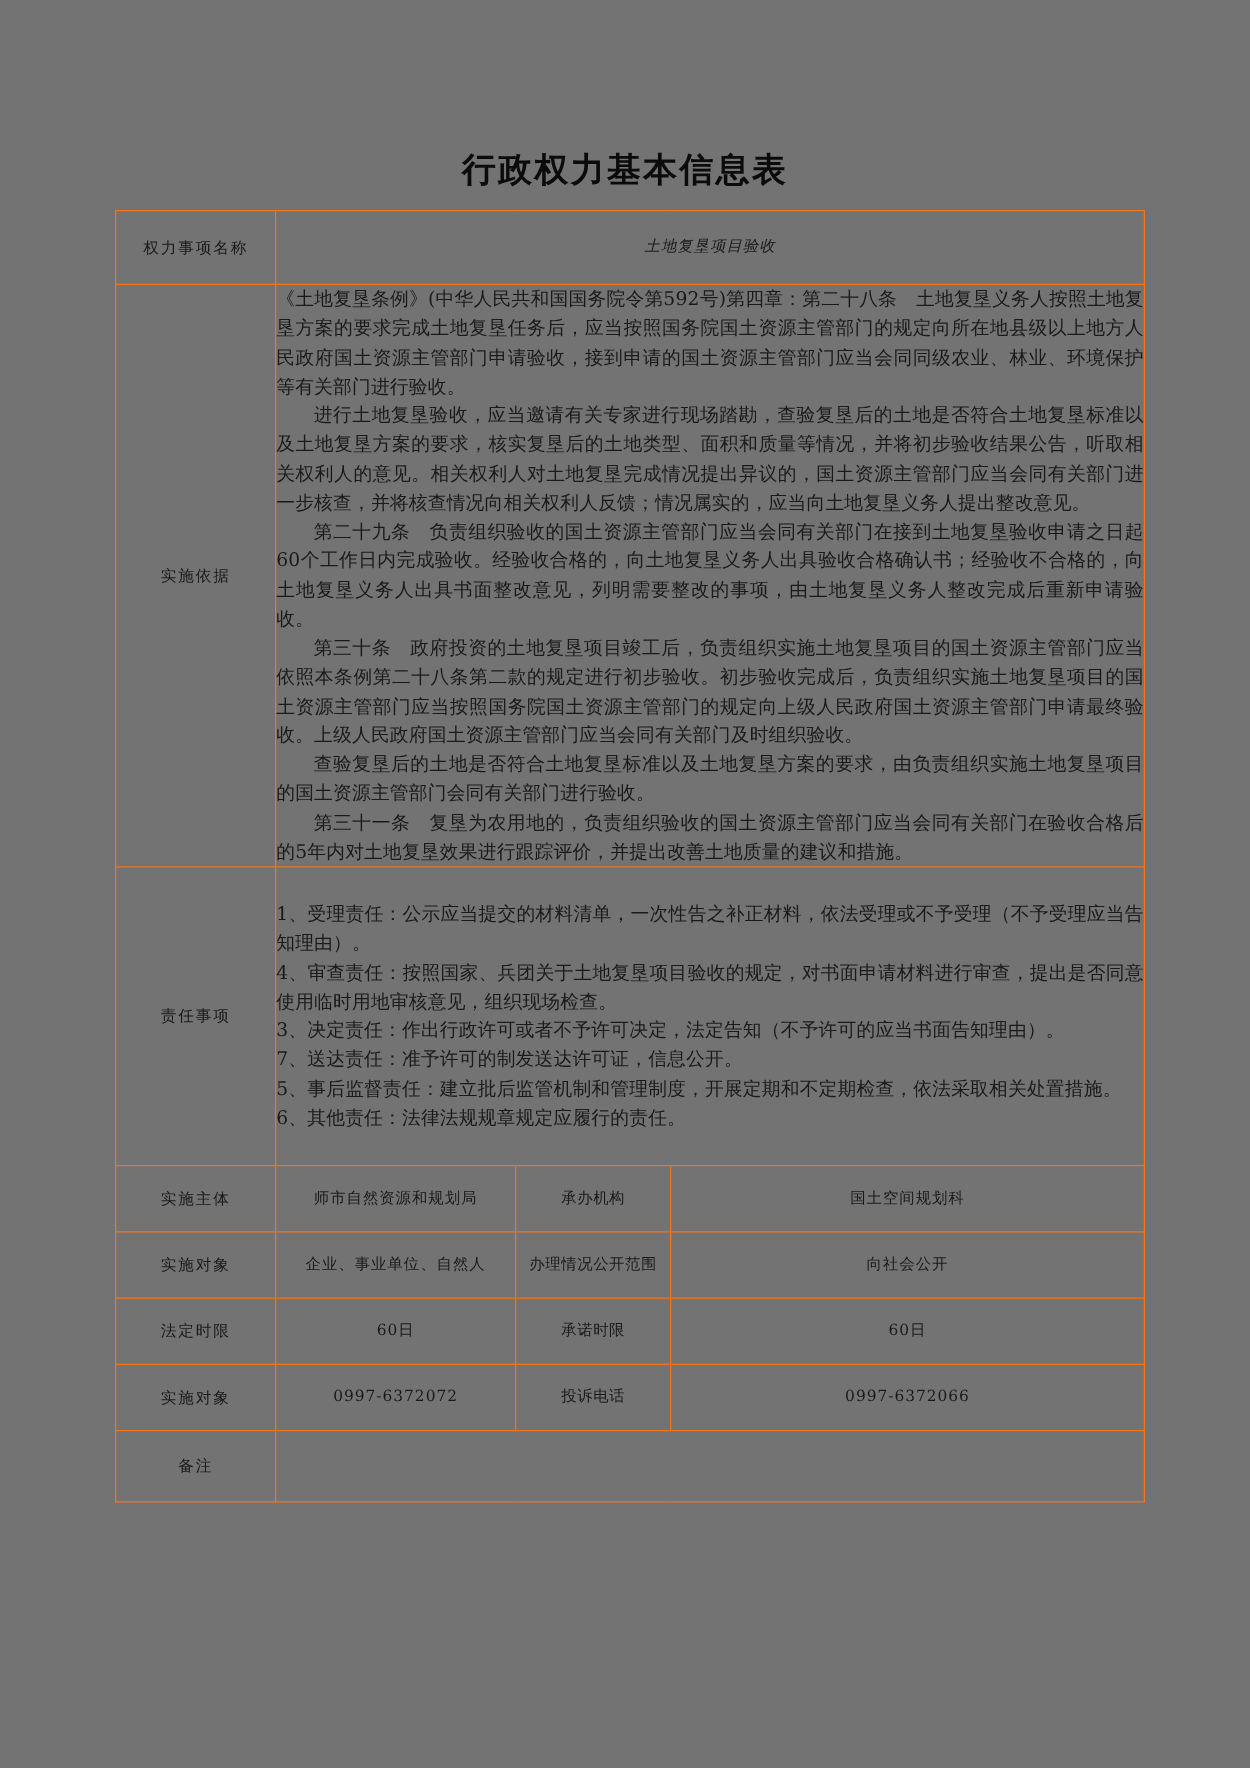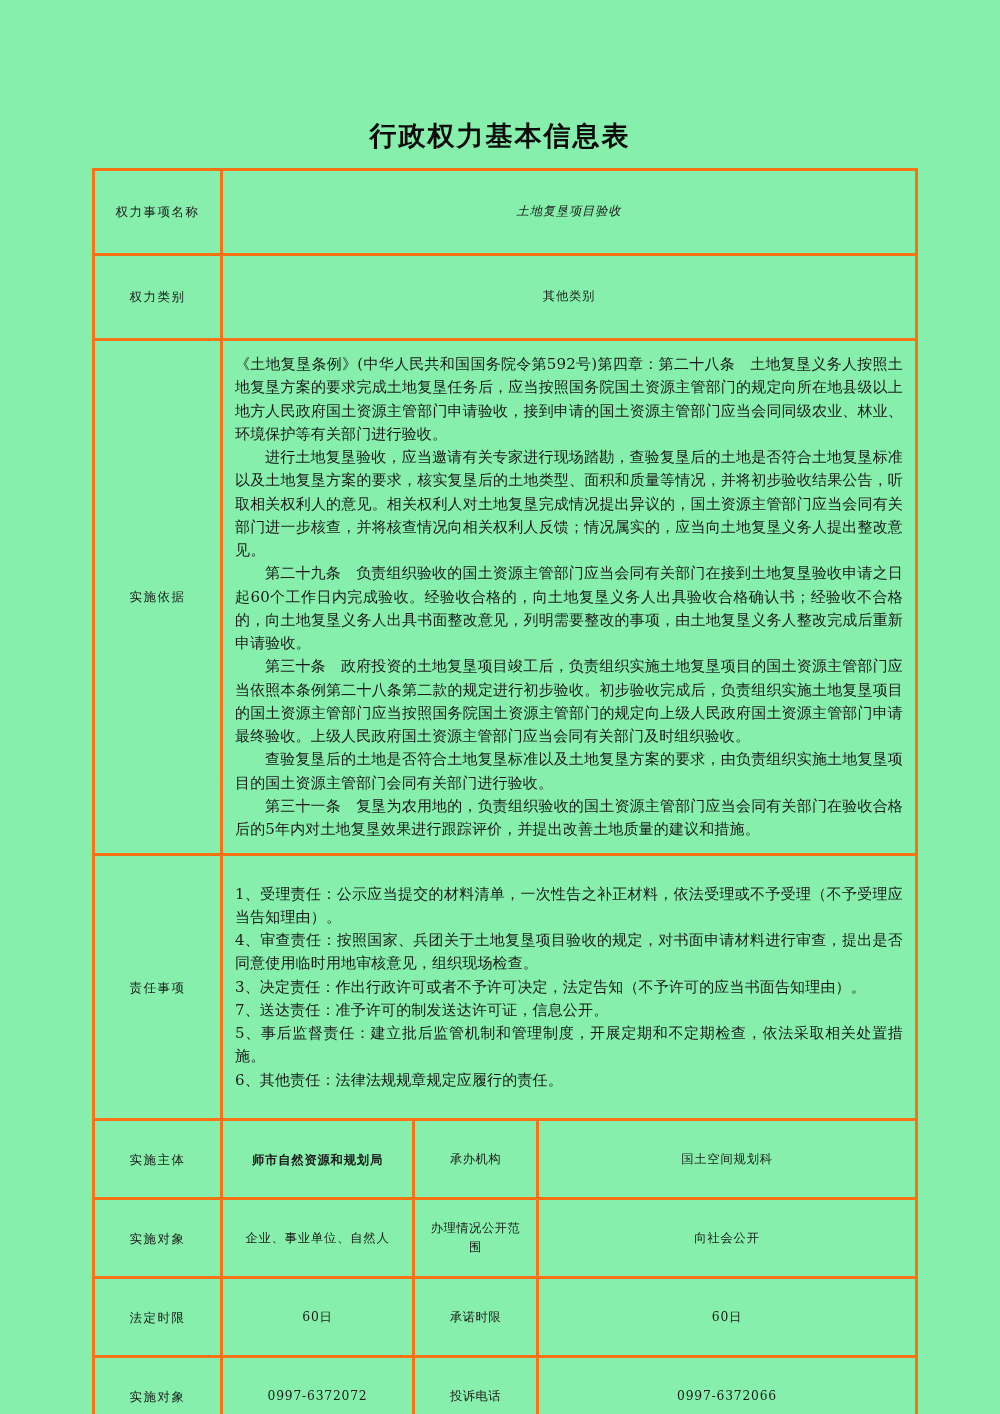--- a/index.html
+++ b/index.html
@@ -11,21 +11,21 @@
     width: 1000px;
     height: 1414px;
     font-family: "DejaVu Serif", "Liberation Serif", serif;
     color: #000000;
     -webkit-font-smoothing: antialiased;
   }
   .page {
     position: relative;
     width: 1000px;
     height: 1414px;
-    background: #86efac;
+    background: #737373;
     box-sizing: border-box;
   }
   .doc-title {
     position: absolute;
     top: 118px;
     left: 0;
     width: 1000px;
     text-align: center;
     font-size: 27px;
     font-weight: bold;
@@ -37,22 +37,22 @@
     position: absolute;
     top: 168px;
     left: 92px;
     width: 823px;
     border-collapse: collapse;
     table-layout: fixed;
     font-size: 12.3px;
     color: #1a1a1a;
   }
   table.main td {
-    border: 3px solid #f97316;
-    padding: 12px;
+    border: 1px solid #f97316;
+    padding: 0;
     vertical-align: middle;
     line-height: 1.55;
   }
   .lbl {
     text-align: center;
     letter-spacing: 1.5px;
     font-size: 12.5px;
     padding: 6px 4px;
     color: #1a1a1a;
   }
@@ -107,24 +107,20 @@
         <col class="c2">
         <col class="c3">
         <col class="c4">
     </colgroup>
     <tbody>
       <tr>
         <td class="lbl">权力事项名称</td>
         <td class="ctr" colspan="3" style="height:58px;font-style:italic;">土地复垦项目验收</td>
       </tr>
       <tr>
-        <td class="lbl">权力类别</td>
-        <td class="ctr" colspan="3" style="height:58px;">其他类别</td>
-      </tr>
-      <tr>
         <td class="lbl">实施依据</td>
         <td class="body-cell" colspan="3" style="height:440px;">
           <p class="noind">《土地复垦条例》(中华人民共和国国务院令第592号)第四章：第二十八条　土地复垦义务人按照土地复垦方案的要求完成土地复垦任务后，应当按照国务院国土资源主管部门的规定向所在地县级以上地方人民政府国土资源主管部门申请验收，接到申请的国土资源主管部门应当会同同级农业、林业、环境保护等有关部门进行验收。</p>
           <p class="ind">进行土地复垦验收，应当邀请有关专家进行现场踏勘，查验复垦后的土地是否符合土地复垦标准以及土地复垦方案的要求，核实复垦后的土地类型、面积和质量等情况，并将初步验收结果公告，听取相关权利人的意见。相关权利人对土地复垦完成情况提出异议的，国土资源主管部门应当会同有关部门进一步核查，并将核查情况向相关权利人反馈；情况属实的，应当向土地复垦义务人提出整改意见。</p>
           <p class="ind">第二十九条　负责组织验收的国土资源主管部门应当会同有关部门在接到土地复垦验收申请之日起60个工作日内完成验收。经验收合格的，向土地复垦义务人出具验收合格确认书；经验收不合格的，向土地复垦义务人出具书面整改意见，列明需要整改的事项，由土地复垦义务人整改完成后重新申请验收。</p>
           <p class="ind">第三十条　政府投资的土地复垦项目竣工后，负责组织实施土地复垦项目的国土资源主管部门应当依照本条例第二十八条第二款的规定进行初步验收。初步验收完成后，负责组织实施土地复垦项目的国土资源主管部门应当按照国务院国土资源主管部门的规定向上级人民政府国土资源主管部门申请最终验收。上级人民政府国土资源主管部门应当会同有关部门及时组织验收。</p>
           <p class="ind">查验复垦后的土地是否符合土地复垦标准以及土地复垦方案的要求，由负责组织实施土地复垦项目的国土资源主管部门会同有关部门进行验收。</p>
           <p class="ind">第三十一条　复垦为农用地的，负责组织验收的国土资源主管部门应当会同有关部门在验收合格后的5年内对土地复垦效果进行跟踪评价，并提出改善土地质量的建议和措施。</p>
         </td>
       </tr>
@@ -134,21 +130,21 @@
           <p>1、受理责任：公示应当提交的材料清单，一次性告之补正材料，依法受理或不予受理（不予受理应当告知理由）。</p>
           <p>4、审查责任：按照国家、兵团关于土地复垦项目验收的规定，对书面申请材料进行审查，提出是否同意使用临时用地审核意见，组织现场检查。</p>
           <p>3、决定责任：作出行政许可或者不予许可决定，法定告知（不予许可的应当书面告知理由）。</p>
           <p>7、送达责任：准予许可的制发送达许可证，信息公开。</p>
           <p>5、事后监督责任：建立批后监管机制和管理制度，开展定期和不定期检查，依法采取相关处置措施。</p>
           <p>6、其他责任：法律法规规章规定应履行的责任。</p>
         </td>
       </tr>
       <tr>
         <td class="lbl">实施主体</td>
-        <td class="ctr" style="height:52px;font-weight:bold;">师市自然资源和规划局</td>
+        <td class="ctr" style="height:52px;">师市自然资源和规划局</td>
         <td class="wrapctr">承办机构</td>
         <td class="ctr">国土空间规划科</td>
       </tr>
       <tr>
         <td class="lbl">实施对象</td>
         <td class="ctr" style="height:52px;margin-left:33px;">企业、事业单位、自然人</td>
         <td class="wrapctr">办理情况公开范围</td>
         <td class="ctr">向社会公开</td>
       </tr>
       <tr>

